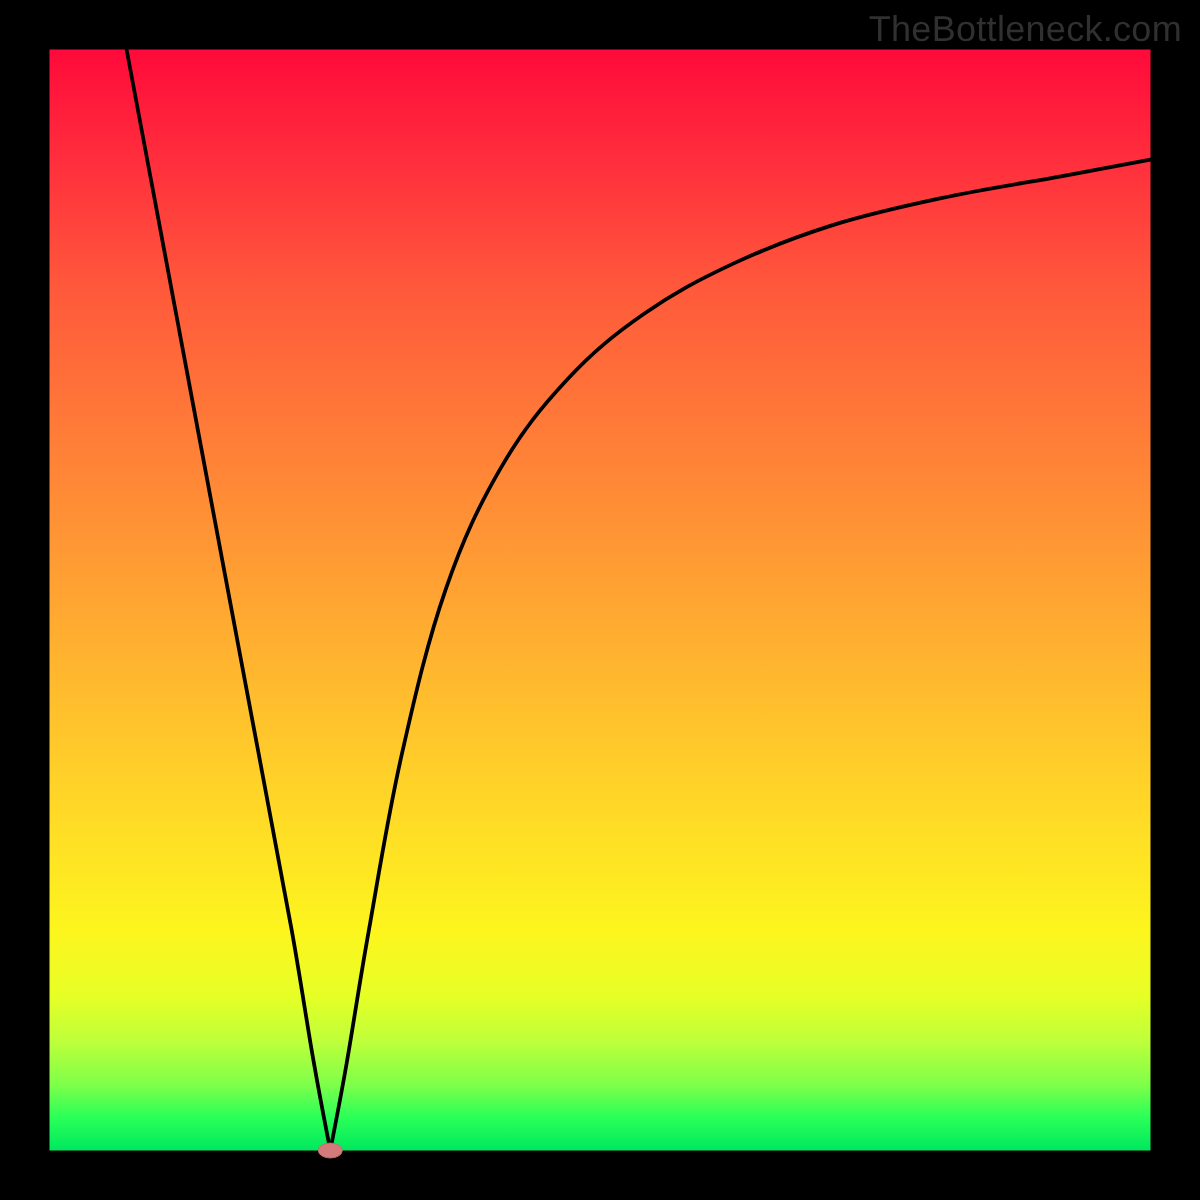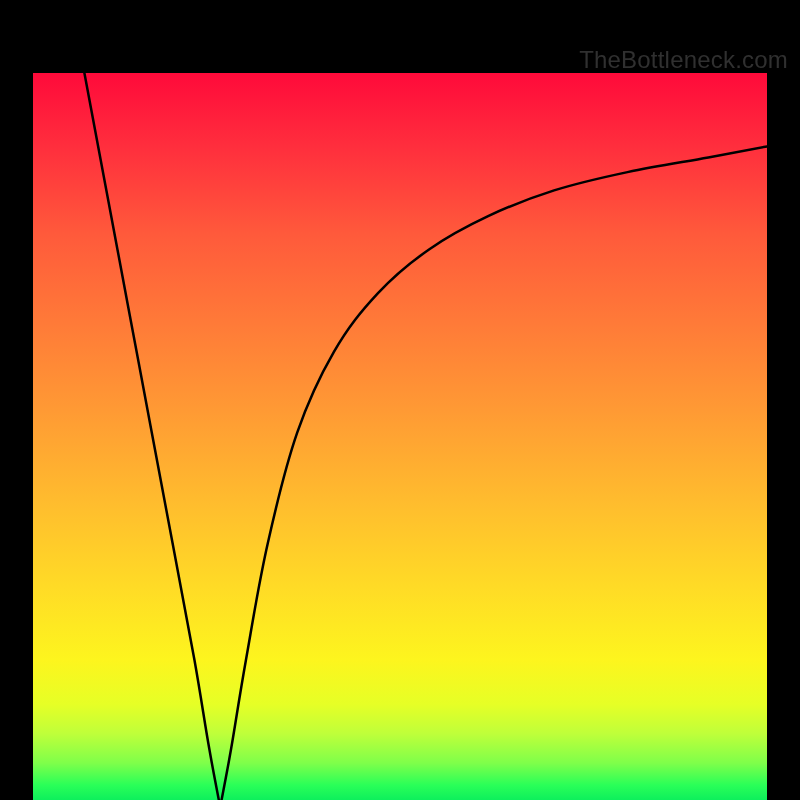--- a/index.html
+++ b/index.html
@@ -9,21 +9,20 @@
     height: 800px;
     background: #000;
     font-family: Arial, Helvetica, sans-serif;
     overflow: hidden;
   }
   .outer {
     position: relative;
     width: 800px;
     height: 580px;
     background: #000;
-    margin-top: 40px;
   }
   .plot-area {
     position: absolute;
     left: 33px;
     top: 33px;
     width: 734px;
     height: 734px;
     
     background: linear-gradient(
       to bottom,

